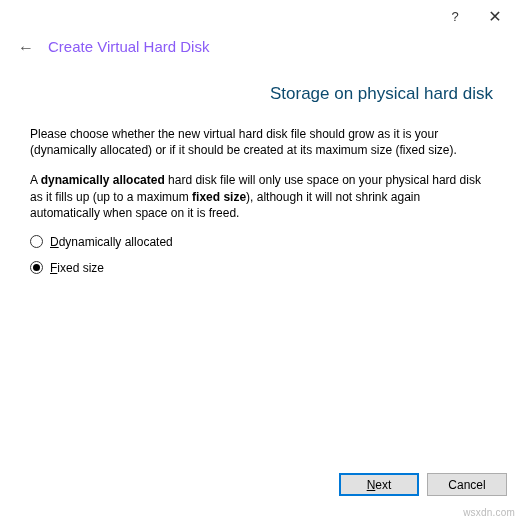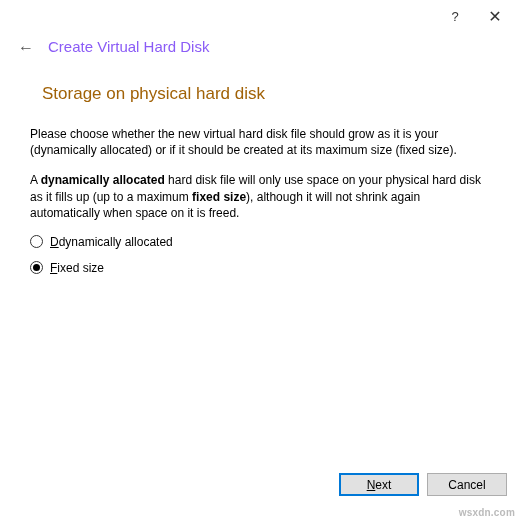--- a/index.html
+++ b/index.html
@@ -47,23 +47,24 @@
   .header .title {
     font-size: 15px;
     color: #8b5cf6;
     font-weight: 400;
   }
   .content {
     padding: 22px 30px 10px 30px;
   }
   .heading {
     font-size: 17px;
-    color: #a16207;
+    color: #0c4a6e;
     font-weight: 400;
     margin: 0 0 22px 12px;
+    text-align: right;
   }
   .para {
     font-size: 12px;
     line-height: 1.35;
     margin: 0 0 14px 0;
     color: #000;
   }
   .options {
     margin-top: 6px;
   }
@@ -110,21 +111,20 @@
   .button.default {
     border: 1px solid #0078d7;
     box-shadow: inset 0 0 0 1px #0078d7;
   }
   .watermark {
     position: absolute;
     bottom: 6px; right: 8px;
     font-size: 10px;
     color: #bbb;
     letter-spacing: 0.2px;
-    font-weight: bold;
   }
 </style>
 </head>
 <body>
 
 <div class="window">
 
   <div class="titlebar">
     <div class="btn">?</div>
     <div class="btn close">✕</div>

